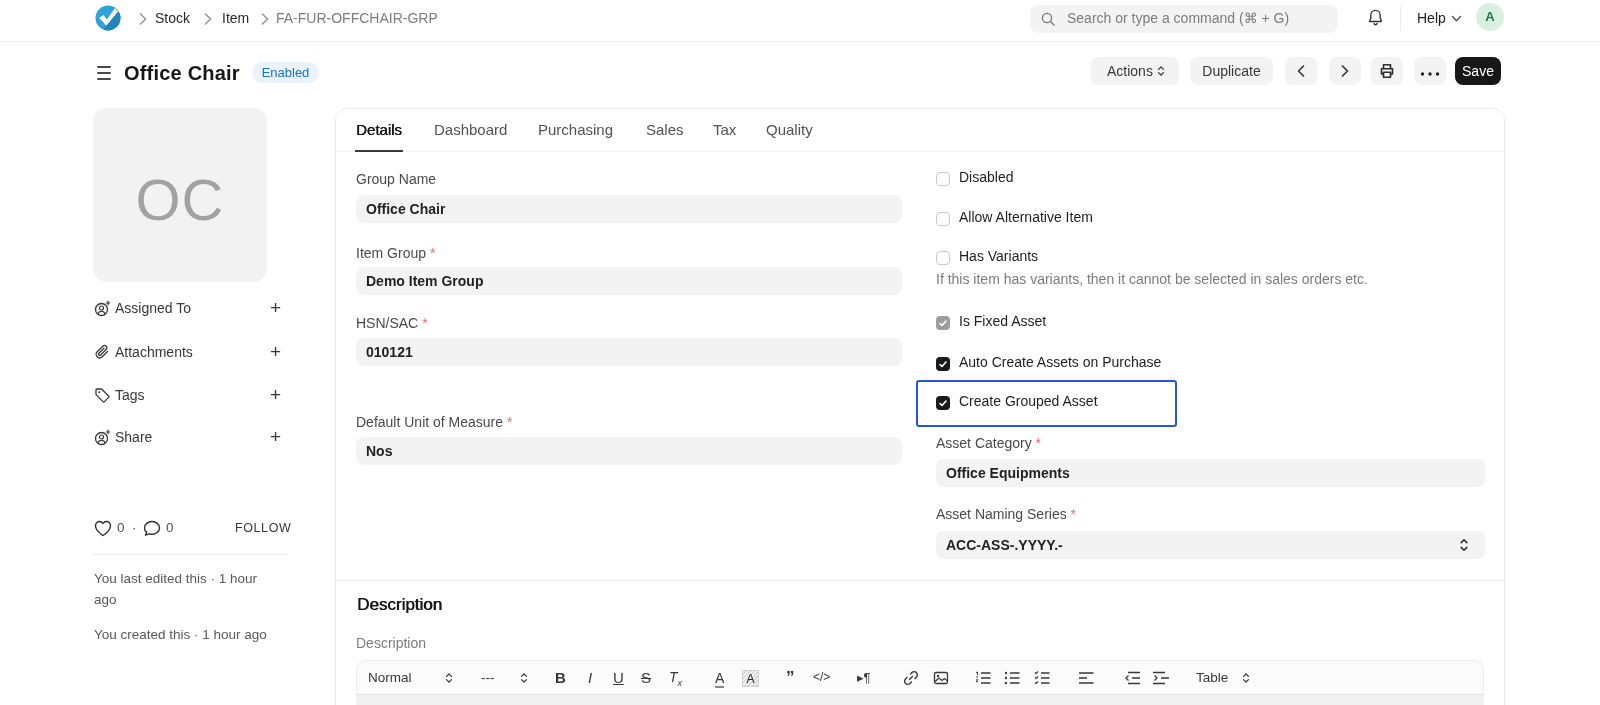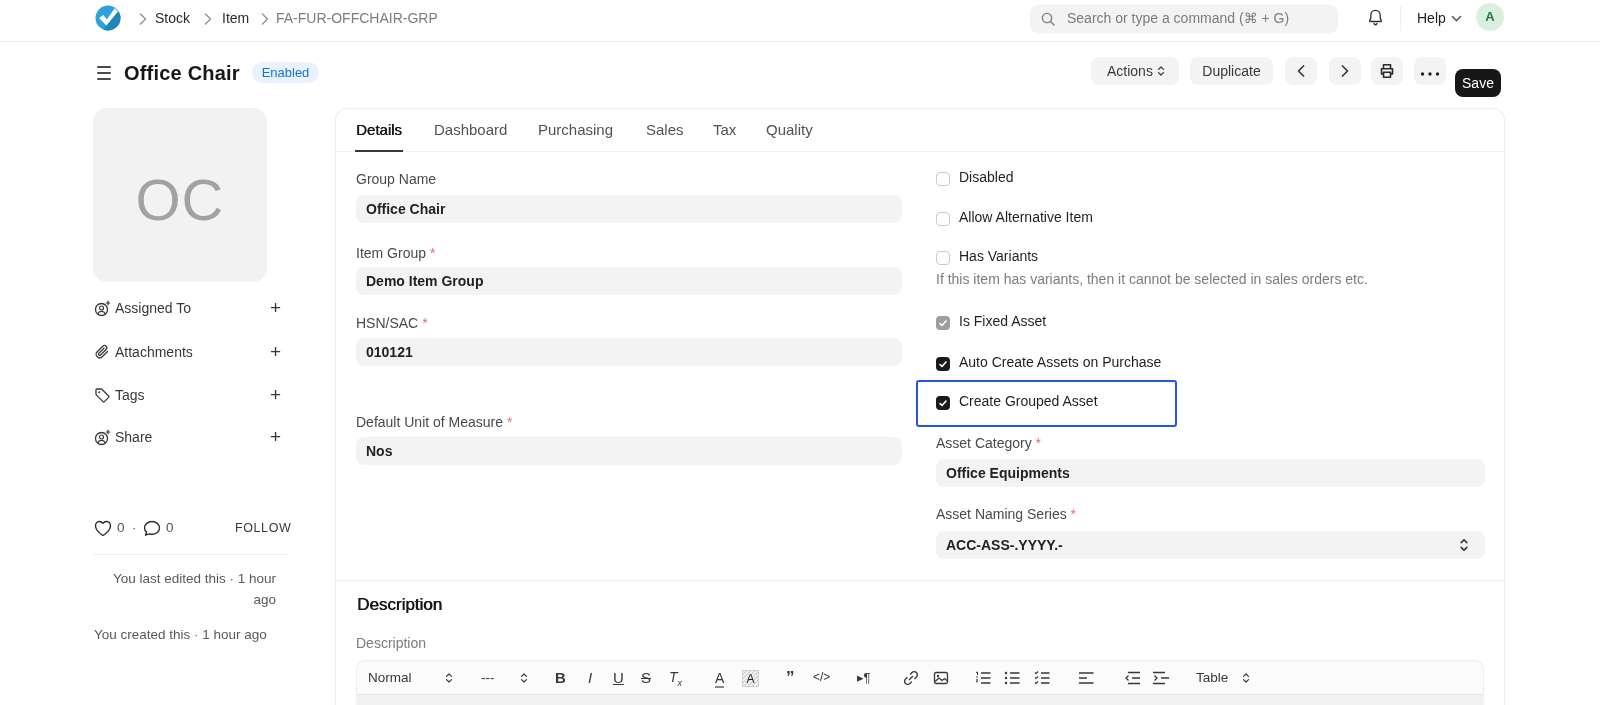--- a/index.html
+++ b/index.html
@@ -23,21 +23,21 @@
 #helpchev { position:absolute; left:1451px; top:15px; }
 #avatar { position:absolute; left:1476px; top:3px; width:28px; height:28px; border-radius:50%; background:#d9efdf; color:#20774d; font-size:13px; font-weight:bold; text-align:center; line-height:28px; }
 
 
 #burger { position:absolute; left:97px; top:65px; width:14px; height:14px; }
 #burger div { position:absolute; left:0; width:14px; height:1.7px; background:#4a4a4a; border-radius:1px; }
 #title { position:absolute; left:124px; top:62px; font-size:20px; font-weight:700; color:#171717; letter-spacing:.2px; }
 #pill { position:absolute; left:252px; top:62px; width:67px; height:21px; border-radius:11px; background:#e9f2fd; color:#1673d2; font-size:13px; text-align:center; line-height:21px; }
 
 .btn { position:absolute; top:57px; height:28px; border-radius:8px; background:#f3f3f3; color:#383838; font-size:14px; text-align:center; line-height:28px; }
-#btn-save { background:#171717; color:#fff;margin-top:12px; }
+#btn-save { background:#171717; color:#fff; }
 
 
 #imgbox { position:absolute; left:93px; top:108px; width:174px; height:174px; border-radius:14px; background:#f2f2f2; color:#a2a2a2; font-size:58px; text-align:center; line-height:184px; letter-spacing:1px; }
 .siderow { position:absolute; left:94px; width:194px; height:20px; }
 .siderow .lbl { position:absolute; left:21px; top:0; font-size:14px; color:#383838; line-height:20px; }
 .siderow .plus { position:absolute; right:7px; top:0; font-size:19px; font-weight:300; color:#383838; line-height:19px; }
 .sideicon { position:absolute; left:0; top:2px; }
 #likesrow { position:absolute; left:94px; top:518px; width:194px; height:20px; }
 #sidediv { position:absolute; left:93px; top:554px; width:195px; height:1px; background:#ededed; }
 .sidetext { position:absolute; left:94px; width:182px; font-size:13.5px; color:#595959; line-height:21px; }
@@ -193,21 +193,21 @@
     </svg>
   <span style="position:absolute; left:23px; font-size:13.5px; color:#525252; line-height:20px;">0</span>
   <span style="position:absolute; left:38px; font-size:13.5px; color:#525252; line-height:20px;">·</span>
   <svg style="position:absolute; left:49px; top:2px;" width="18" height="17" viewBox="0 0 18 17">
       <path d="M9 1.5 C13.1 1.5 16.5 4.3 16.5 7.9 C16.5 11.5 13.1 14.3 9 14.3 C8 14.3 7.1 14.1 6.2 13.8 L2.5 15.2 L3.6 12.1 C2.3 11 1.5 9.5 1.5 7.9 C1.5 4.3 4.9 1.5 9 1.5 Z" stroke="#2f2f2f" stroke-width="1.4" fill="none" stroke-linejoin="round"></path>
     </svg>
   <span style="position:absolute; left:72px; font-size:13.5px; color:#525252; line-height:20px;">0</span>
   <span style="position:absolute; left:141px; font-size:12.5px; color:#383838; letter-spacing:.6px; line-height:20px;">FOLLOW</span>
 </div>
 <div id="sidediv"></div>
-<div class="sidetext" style="top:568px;text-align:right;">You last edited this · 1 hour ago</div>
+<div class="sidetext" style="top:568px;">You last edited this · 1 hour ago</div>
 <div class="sidetext" style="top:624px;">You created this · 1 hour ago</div>
 
 <div id="card">
   <div id="tabs">
     <span class="tab active" style="left:20px;">Details</span>
     <span class="tab" style="left:98px;">Dashboard</span>
     <span class="tab" style="left:202px;">Purchasing</span>
     <span class="tab" style="left:310px;">Sales</span>
     <span class="tab" style="left:377px;">Tax</span>
     <span class="tab" style="left:430px;">Quality</span>

